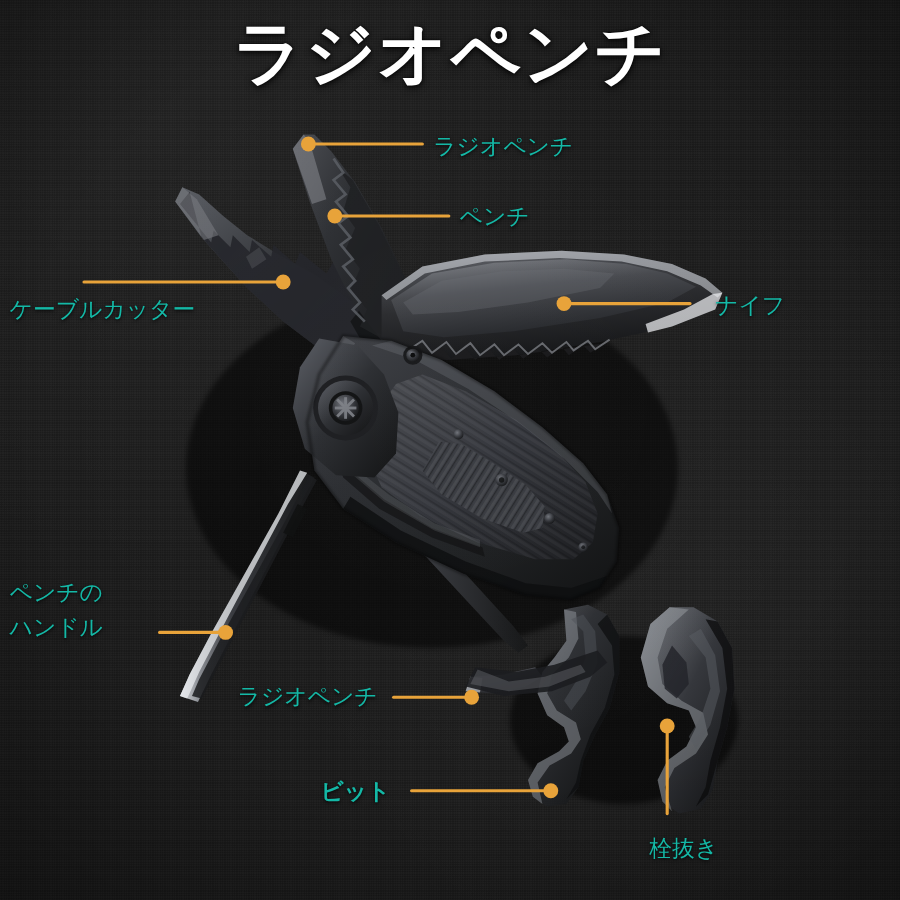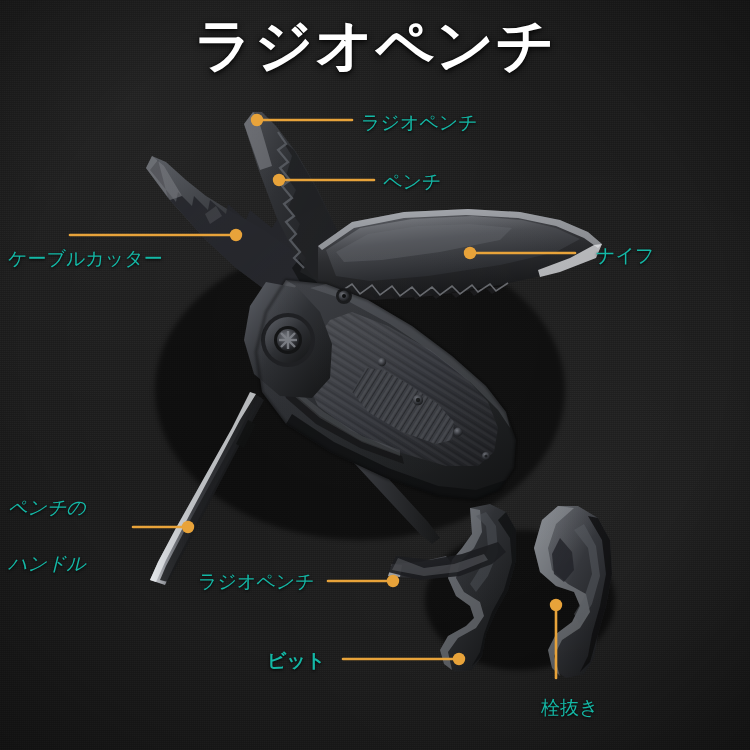--- a/index.html
+++ b/index.html
@@ -71,21 +71,21 @@
   }
   .callout-label {
     position: absolute;
     color: #14b8a6;
     font-size: 19px;
     font-weight: normal;
     line-height: 32px;
     white-space: pre-line;
     text-shadow: 0 1px 3px rgba(0,0,0,0.9);
   }
-  .callout-label.two-line { line-height: 56px; font-style: italic; }
+  .callout-label.two-line { line-height: 29px; }
 </style>
 </head>
 <body>
 
 <div id="stage">
 
   <div id="bg-noise"></div>
 
   <svg id="tool-art" viewBox="0 0 750 750" aria-hidden="true">
     <defs>

